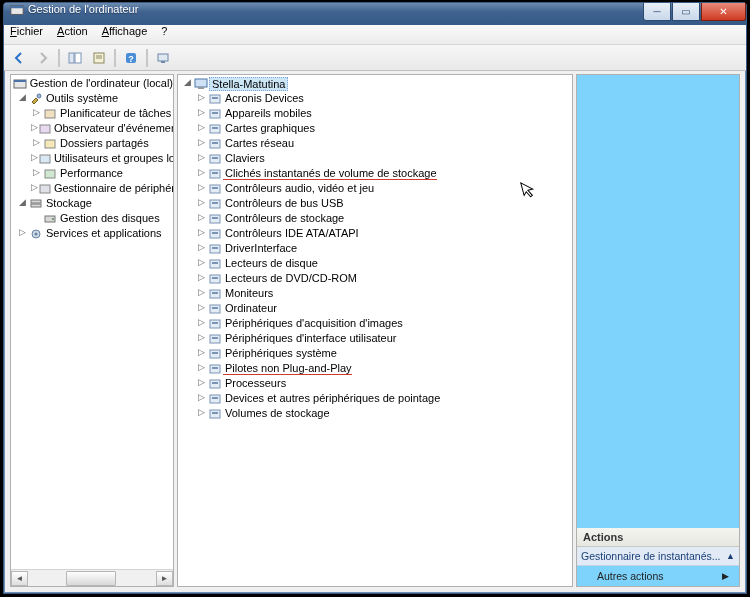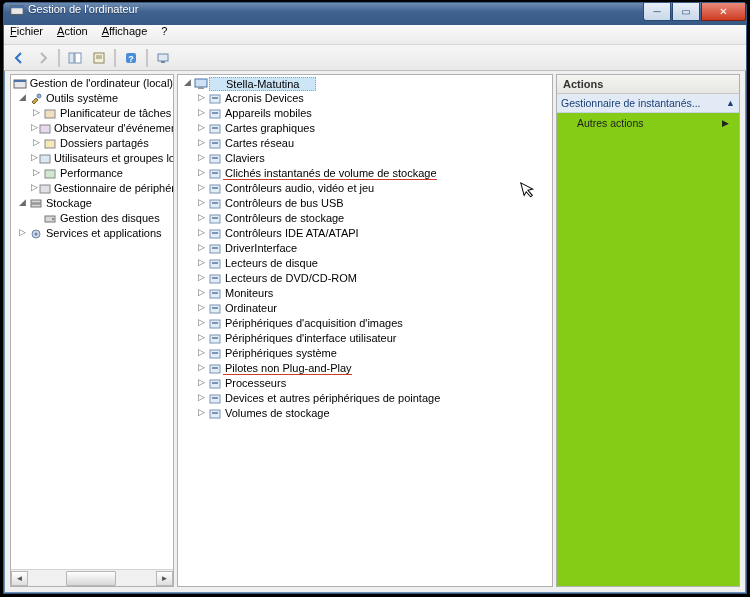--- a/index.html
+++ b/index.html
@@ -75,35 +75,35 @@
     min-height:0;
   }
   .pane {
     border:1px solid #b0b0b0;
     background:#fff;
     position:relative;
     display:flex; flex-direction:column;
   }
   .left-pane { width:164px; }
   .mid-pane  { flex:1; }
-  .right-pane{ width:184px; background:#84cc16;}
+  .right-pane{ width:164px; background:#7dd3fc;justify-content:flex-end;}
   .tree {
     flex:1;
     overflow:hidden;
     padding-top:2px;
   }
   .node {
     display:flex; align-items:flex-start;
     height:15px;
     white-space:nowrap;
   }
   .tw { width:11px; text-align:center; color:#6a6a6a; font-size:9px; cursor:default;}
   .ic { width:16px; height:14px; display:flex; align-items:center; justify-content:center; font-size:11px;}
   .lbl { padding-left:2px; }
-  .lbl.sel { background:#cde6f7; border:1px dotted #7aa7d8; padding:0 16px; }
+  .lbl.sel { background:#cde6f7; border:1px dotted #7aa7d8; padding:0 2px; }
   .underline-red { border-bottom:1.5px solid #d03a2a; }
   .hscroll {
     height:17px;
     background:#f0f0f0;
     border-top:1px solid #d3d3d3;
     display:flex; align-items:center;
   }
   .hscroll .arrow { width:17px; height:15px; background:linear-gradient(#fff,#dedede); border:1px solid #b8b8b8; display:flex;align-items:center;justify-content:center; font-size:8px; color:#555;}
   .hscroll .track { flex:1; position:relative; height:15px; }
   .hscroll .thumb { position:absolute; left:38px; top:0; width:50px; height:15px; background:linear-gradient(#fefefe,#d8d8d8); border:1px solid #b6b6b6; border-radius:1px;}

